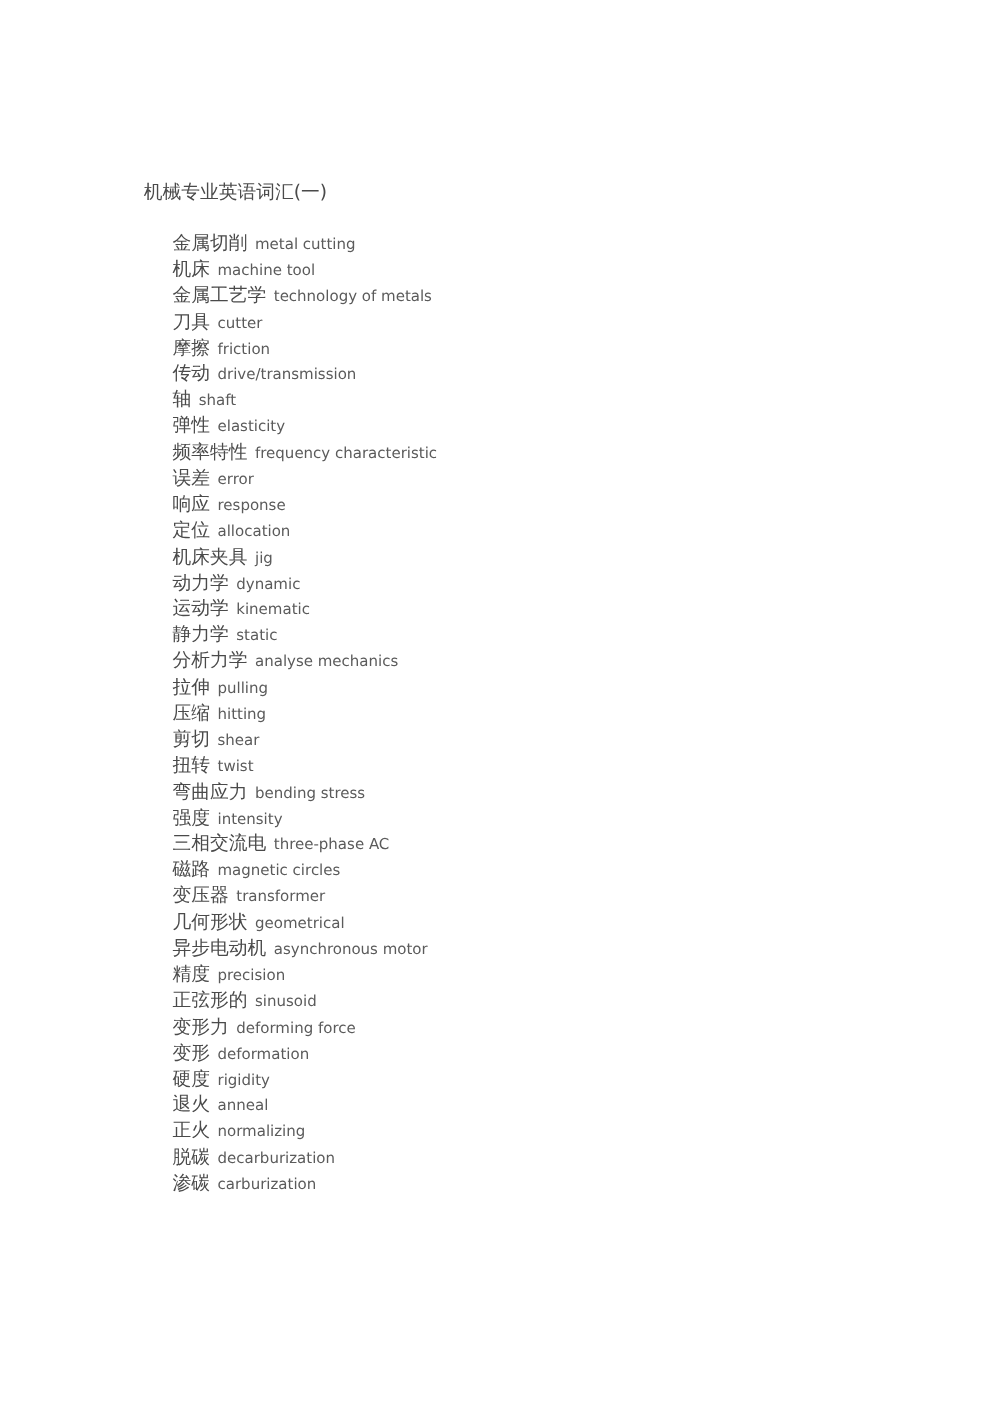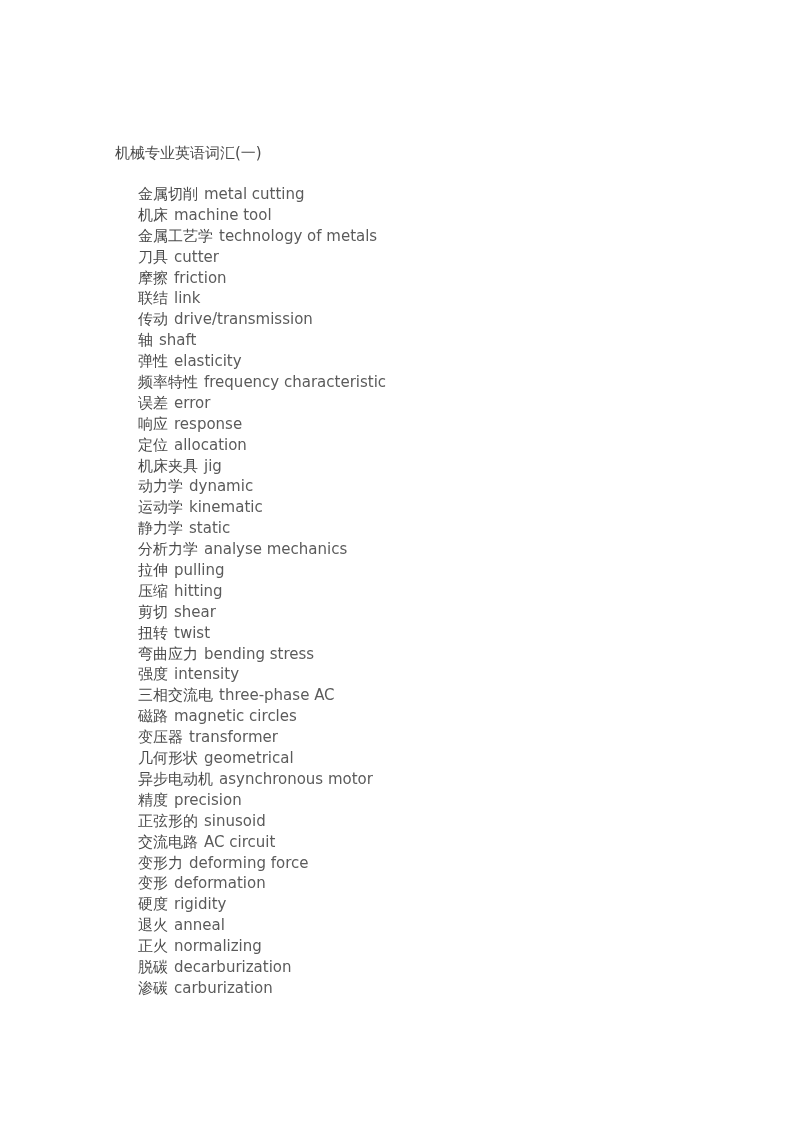--- a/index.html
+++ b/index.html
@@ -52,39 +52,38 @@
     font-size: 15px;
   }
 
   .term-cn {
     color: #4a4a4a;
     font-size: 15px;
   }
 
   .term-en {
     color: #5b5b5b;
-    font-size: 15px;
+    font-size: 12px;
     margin-left: 6px;
     font-family: "DejaVu Sans", "Liberation Sans", sans-serif;
   }
 </style>
 </head>
 <body>
 
 <div class="page">
 
   <div class="doc-title">机械专业英语词汇(一)</div>
 
   <ul class="vocab-list" id="vocab-list">
       <li class="vocab-row"><span class="term-cn">金属切削</span><span class="term-en">metal cutting</span></li>
       <li class="vocab-row"><span class="term-cn">机床</span><span class="term-en">machine tool</span></li>
       <li class="vocab-row"><span class="term-cn">金属工艺学</span><span class="term-en">technology of metals</span></li>
       <li class="vocab-row"><span class="term-cn">刀具</span><span class="term-en">cutter</span></li>
       <li class="vocab-row"><span class="term-cn">摩擦</span><span class="term-en">friction</span></li>
-      <li class="vocab-row"><span class="term-cn">联结</span><span class="term-en">link</span></li>
       <li class="vocab-row"><span class="term-cn">传动</span><span class="term-en">drive/transmission</span></li>
       <li class="vocab-row"><span class="term-cn">轴</span><span class="term-en">shaft</span></li>
       <li class="vocab-row"><span class="term-cn">弹性</span><span class="term-en">elasticity</span></li>
       <li class="vocab-row"><span class="term-cn">频率特性</span><span class="term-en">frequency characteristic</span></li>
       <li class="vocab-row"><span class="term-cn">误差</span><span class="term-en">error</span></li>
       <li class="vocab-row"><span class="term-cn">响应</span><span class="term-en">response</span></li>
       <li class="vocab-row"><span class="term-cn">定位</span><span class="term-en">allocation</span></li>
       <li class="vocab-row"><span class="term-cn">机床夹具</span><span class="term-en">jig</span></li>
       <li class="vocab-row"><span class="term-cn">动力学</span><span class="term-en">dynamic</span></li>
       <li class="vocab-row"><span class="term-cn">运动学</span><span class="term-en">kinematic</span></li>
@@ -96,21 +95,20 @@
       <li class="vocab-row"><span class="term-cn">扭转</span><span class="term-en">twist</span></li>
       <li class="vocab-row"><span class="term-cn">弯曲应力</span><span class="term-en">bending stress</span></li>
       <li class="vocab-row"><span class="term-cn">强度</span><span class="term-en">intensity</span></li>
       <li class="vocab-row"><span class="term-cn">三相交流电</span><span class="term-en">three-phase AC</span></li>
       <li class="vocab-row"><span class="term-cn">磁路</span><span class="term-en">magnetic circles</span></li>
       <li class="vocab-row"><span class="term-cn">变压器</span><span class="term-en">transformer</span></li>
       <li class="vocab-row"><span class="term-cn">几何形状</span><span class="term-en">geometrical</span></li>
       <li class="vocab-row"><span class="term-cn">异步电动机</span><span class="term-en">asynchronous motor</span></li>
       <li class="vocab-row"><span class="term-cn">精度</span><span class="term-en">precision</span></li>
       <li class="vocab-row"><span class="term-cn">正弦形的</span><span class="term-en">sinusoid</span></li>
-      <li class="vocab-row"><span class="term-cn">交流电路</span><span class="term-en">AC circuit</span></li>
       <li class="vocab-row"><span class="term-cn">变形力</span><span class="term-en">deforming force</span></li>
       <li class="vocab-row"><span class="term-cn">变形</span><span class="term-en">deformation</span></li>
       <li class="vocab-row"><span class="term-cn">硬度</span><span class="term-en">rigidity</span></li>
       <li class="vocab-row"><span class="term-cn">退火</span><span class="term-en">anneal</span></li>
       <li class="vocab-row"><span class="term-cn">正火</span><span class="term-en">normalizing</span></li>
       <li class="vocab-row"><span class="term-cn">脱碳</span><span class="term-en">decarburization</span></li>
       <li class="vocab-row"><span class="term-cn">渗碳</span><span class="term-en">carburization</span></li>
     </ul>
 
 </div>

